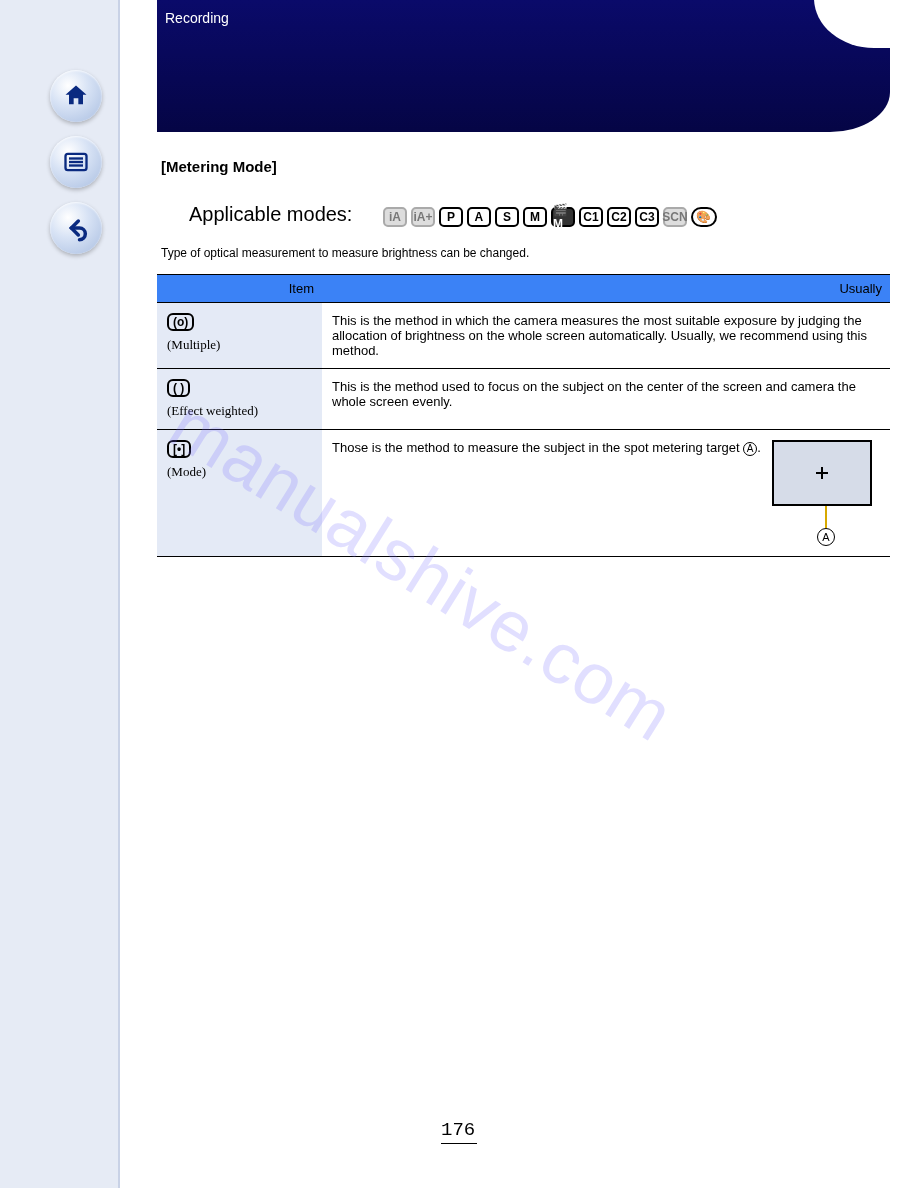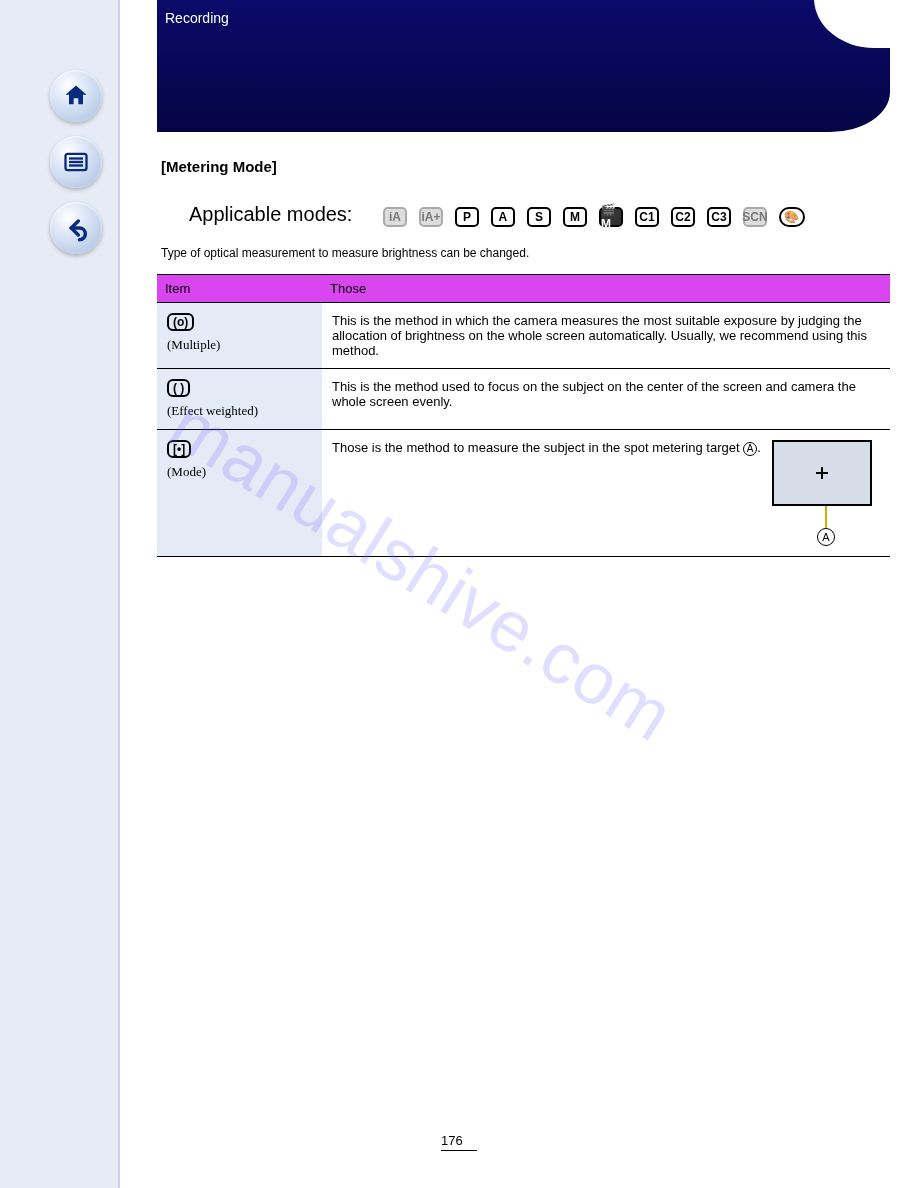--- a/index.html
+++ b/index.html
@@ -55,21 +55,21 @@
   .banner-breadcrumb {
     position:absolute;
     left:8px; top:10px;
     color:#fff;
     font-size:14px;
   }
   .mode-row {
     margin: 28px 0 8px 32px;
   }
   .mode-label { font-size:20px; margin-right:26px; }
-  .mode-icons { display:inline-flex; gap:12px; vertical-align:middle; }
+  .mode-icons { display:inline-flex; gap:4px; vertical-align:middle; }
   .mode-chip {
     display:inline-flex; align-items:center; justify-content:center;
     width:24px; height:20px;
     border:2px solid #000;
     border-radius:5px;
     font-weight:bold;
     font-size:12px;
     background:#fff;
   }
   .mode-chip.grey { background:#ddd; color:#777; border-color:#aaa; }
@@ -79,24 +79,24 @@
     margin: 18px 0 12px 4px;
     font-size:12px;
     line-height:1.45;
   }
   table.meter {
     width:733px;
     border-collapse:collapse;
     font-size:13px;
   }
   table.meter th {
-    background:#d946ef;
+    background:#3b82f6;
     border-top:1.2px solid #000;
     border-bottom:1.2px solid #000;
-    text-align:left;
+    text-align:right;
     padding:6px 8px;
     font-weight:normal;
   }
   table.meter td {
     border-bottom:1.2px solid #000;
     padding:10px 10px;
     vertical-align:top;
   }
   table.meter td.item {
     background:#e4eaf6;
@@ -163,23 +163,24 @@
     transform:translate(-50%,-50%) rotate(32deg);
     font-size:72px;
     color:rgba(120,110,255,0.22);
     font-weight:400;
     letter-spacing:1px;
     pointer-events:none;
     white-space:nowrap;
   }
   .page-num {
     position:absolute;
-    left:50%; bottom:37px;
+    left:50%; bottom:44px;
     transform:translateX(-50%);
-    font-size:13px;
+    font-size:19px;
+    font-family:Liberation Mono, monospace;
   }
   .page-num::after {
     content:"";
     display:block;
     width:36px;
     border-bottom:1px solid #000;
     margin-top:2px;
   }
 </style>
 </head>
@@ -231,21 +232,21 @@
       <span class="mode-chip oval">🎨</span>
     </span>
   </div>
 
   <div class="intro">Type of optical measurement to measure brightness can be changed.</div>
 
   <table class="meter">
     <tbody>
         <tr>
       <th>Item</th>
-      <th>Those</th>
+      <th>Usually</th>
     </tr>
     <tr>
       <td class="item">
         <span class="item-icon">(o)</span>
         <span class="item-label">(Multiple)</span>
       </td>
       <td>This is the method in which the camera measures the most suitable exposure by judging the allocation of brightness on the whole screen automatically. Usually, we recommend using this method.</td>
     </tr>
     <tr>
       <td class="item">

